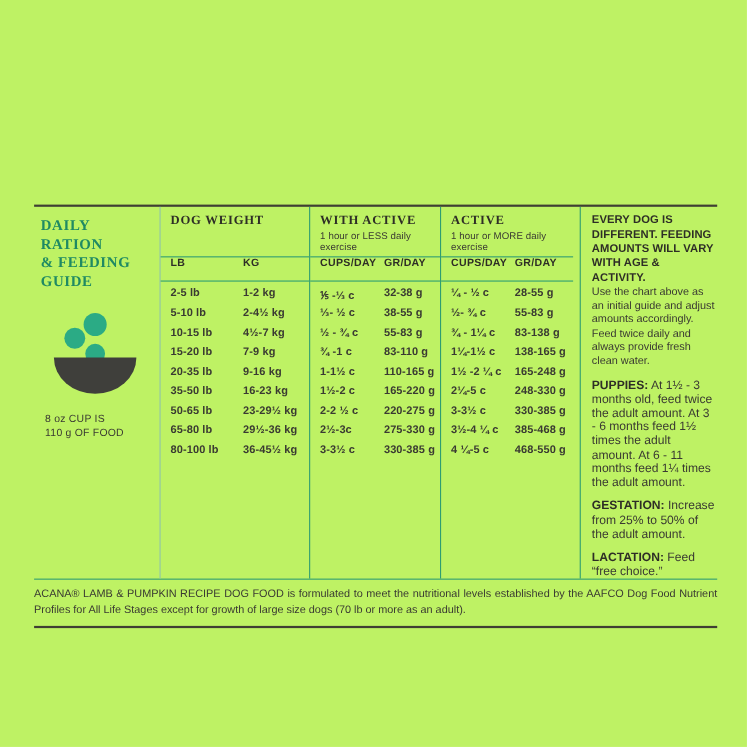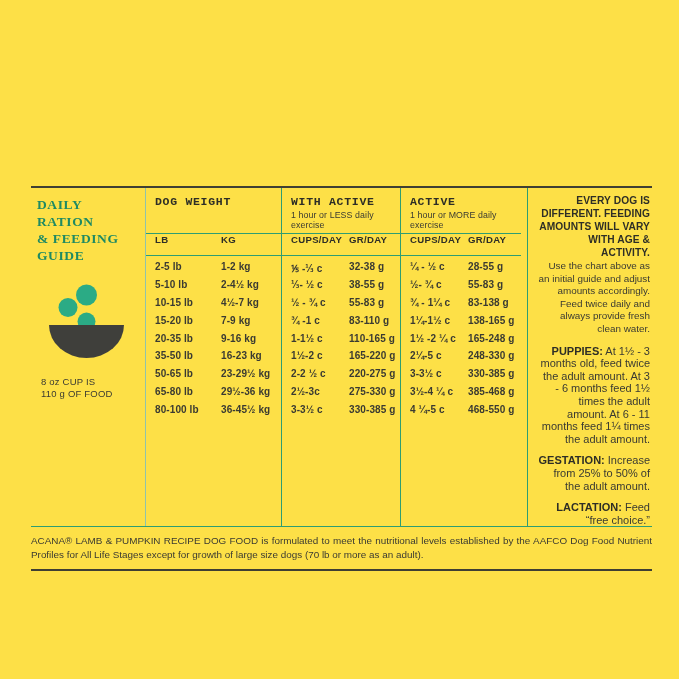--- a/index.html
+++ b/index.html
@@ -13,21 +13,21 @@
     font-family: "Liberation Sans", sans-serif;
     color: #3a3a32;
     overflow: hidden;
   }
 
   .page {
     position: absolute;
     left: 0; top: 0;
     width: 679px;
     height: 679px;
-    background: #fde047;
+    background: #bef264;
   }
 
   .panel {
     position: absolute;
     left: 31px;
     top: 186px;
     width: 621px;
   }
 
   .top-rule {
@@ -103,21 +103,21 @@
   .cg-less   { width: 119px; flex: 0 0 119px; }
   .cg-active { width: 121px; flex: 0 0 121px; }
 
   .grp-head {
     height: 46px;
     box-sizing: border-box;
     padding: 7px 0 0 9px;
     border-bottom: 1.5px solid #2f9d72;
   }
   .grp-title {
-    font-family: Liberation Mono, monospace;
+    font-family: Liberation Serif, serif;
     font-weight: bold;
     font-size: 11.5px;
     letter-spacing: 0.7px;
     color: #2e2e26;
   }
   .grp-sub {
     font-size: 8.8px;
     color: #3a3a32;
     margin-top: 2px;
     letter-spacing: 0.1px;
@@ -162,21 +162,20 @@
 
   .rows { padding-top: 5px; padding-bottom: 6px; }
 
   
   .notes {
     flex: 1 1 auto;
     box-sizing: border-box;
     padding: 6px 2px 0 10px;
     border-left: 1.5px solid #2f9d72;
     margin-left: 6px;
-    text-align: right;
   }
   .note-lead {
     font-size: 10.2px;
     font-weight: bold;
     line-height: 13px;
     color: #2e2e26;
     letter-spacing: 0.1px;
   }
   .note-body {
     font-size: 9.9px;

